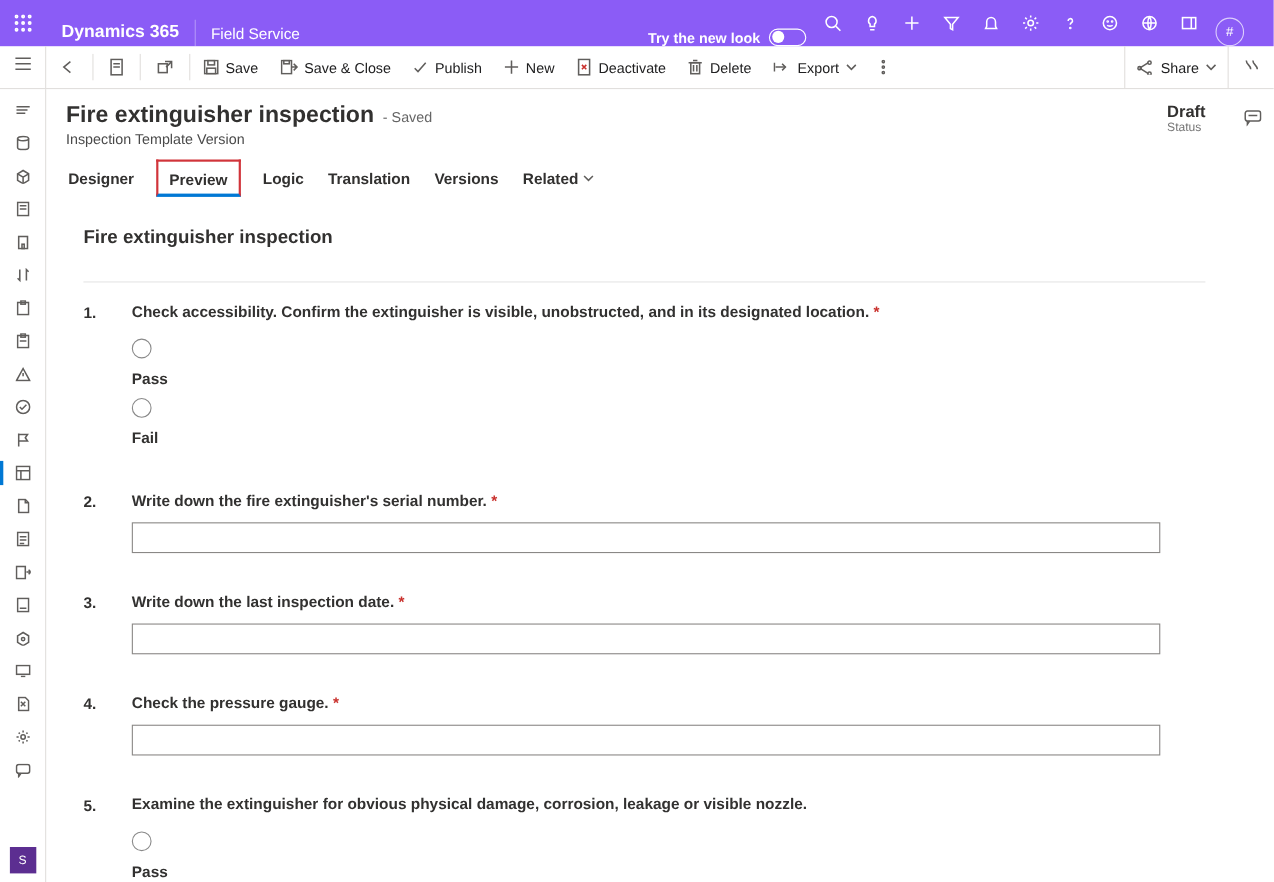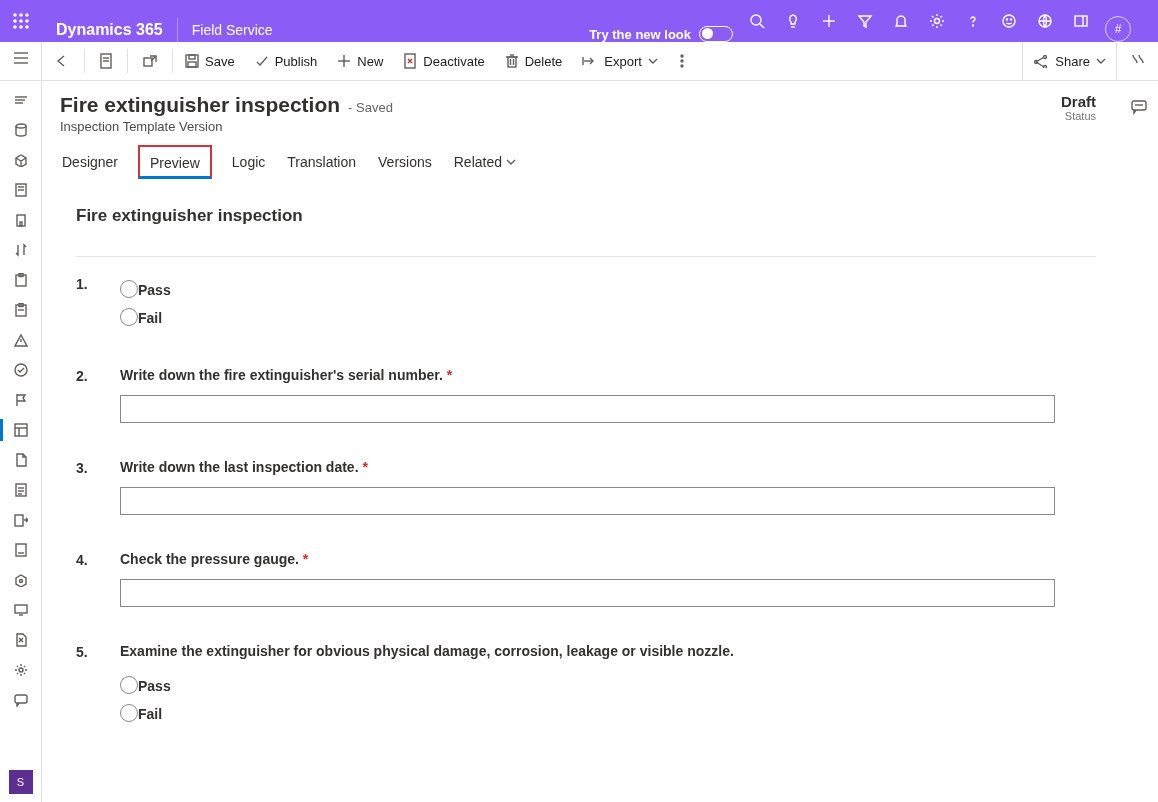--- a/index.html
+++ b/index.html
@@ -148,31 +148,31 @@
 }
 .page-head {
   padding: 12px 0 8px 18px;
   display:flex;
 }
 .page-head .left { flex:1;}
 .page-title { display:flex; align-items:baseline; gap:8px;}
 .page-title h1 { font-size: 21px; font-weight: 600;}
 .page-title .saved { font-size: 13px; color:#656565;}
 .subtitle { font-size: 13px; color:#4a4a4a; margin-top:2px;}
-.page-head .right { text-align:right; padding-right:22px;}
+.page-head .right { padding-right:22px;}
 .status-val { font-size:15px; font-weight:600;}
 .status-lbl { font-size:11px; color:#767676;}
 .tabs {
   display:flex; gap: 18px; padding: 0 18px; height: 40px;
   align-items:center;
   border-bottom: 1px solid transparent;
 }
 .tab {
   font-size: 14px; cursor:pointer; padding: 8px 2px;
-  display:flex; align-items:center; gap:4px;
+  display:flex; align-items:center; gap:4px;font-weight:bold;
 }
 .tab.active {
   border: 2px solid #d1343a;
   border-bottom: 3px solid #0078d4;
   padding: 8px 10px 5px 10px;
 }
 
 .preview-scroll {
   flex: 1;
   overflow-y: auto;
@@ -183,21 +183,21 @@
 .preview-scroll::-webkit-scrollbar-thumb { background:#c8c6c4; border-radius:6px;}
 .pv-title { font-size: 17px; font-weight:600; margin-bottom: 30px;}
 .hr { border:none; border-top:1px solid #e5e5e5; margin-bottom: 18px;}
 .req-note { font-size:14px; color:#3a3a3a; margin-bottom: 28px;}
 .req-note .star { color:#c9302c;}
 .q { display:flex; margin-bottom: 36px;}
 .q .num { width: 44px; font-weight:600; font-size:14px; padding-top:1px;}
 .q .body { flex:1; }
 .q .label { font-weight:600; font-size:14px; margin-bottom:12px;}
 .q .label .star { color:#c9302c; font-weight:600;}
-.radiorow { display:flex; align-items:flex-end; padding: 5px 0; margin-left:0;}
+.radiorow { display:flex; align-items:flex-start; gap:10px; padding: 5px 0; margin-left:0;flex-direction:column;}
 .radio {
   width:18px; height:18px; border:1.5px solid #898989; border-radius:50%;
 }
 .txtinput {
   width: 100%; max-width: 935px; height: 28px;
   border: 1px solid #8a8886; padding: 2px 6px; font-size:14px;
   background:#fff;
 }
 
 .rightrail {
@@ -334,20 +334,28 @@
 
     <div class="cmdbtn">
       <svg width="14" height="14">
           <rect x="1" y="1" width="12" height="12"></rect>
           <rect x="4" y="1" width="6" height="4"></rect>
           <rect x="3" y="8" width="8" height="5"></rect>
         </svg>
       <span>Save</span>
     </div>
     <div class="cmdbtn">
+      <svg width="16" height="14">
+          <rect x="1" y="1" width="9" height="12"></rect>
+          <rect x="3" y="1" width="5" height="3"></rect>
+          <path d="M12 4l3 3-3 3M15 7h-5"></path>
+        </svg>
+      <span>Save &amp; Close</span>
+    </div>
+    <div class="cmdbtn">
       <svg width="14" height="12" stroke="#107c10">
           <path d="M2 7l3 3 7-8"></path>
         </svg>
       <span>Publish</span>
     </div>
     <div class="cmdbtn">
       <svg width="14" height="14" stroke="#107c10">
           <line x1="7" y1="1" x2="7" y2="13"></line>
           <line x1="1" y1="7" x2="13" y2="7"></line>
         </svg>
@@ -581,20 +589,21 @@
     </div>
 
     <div class="preview-scroll">
       <div class="pv-title">Fire extinguisher inspection</div>
       <hr class="hr">
 
       <div id="questions">
           <div class="q">
             <div class="num">1.</div>
             <div class="body">
+              <div class="label">Check accessibility. Confirm the extinguisher is visible, unobstructed, and in its designated location. <span class="star">*</span></div>
               <div class="radiorow">
                 <span class="radio"></span>
                 <span style="font-weight: 600;">Pass</span>
               </div>
               <div class="radiorow">
                 <span class="radio"></span>
                 <span style="font-weight: 600;">Fail</span>
               </div>
             </div>
           </div>

